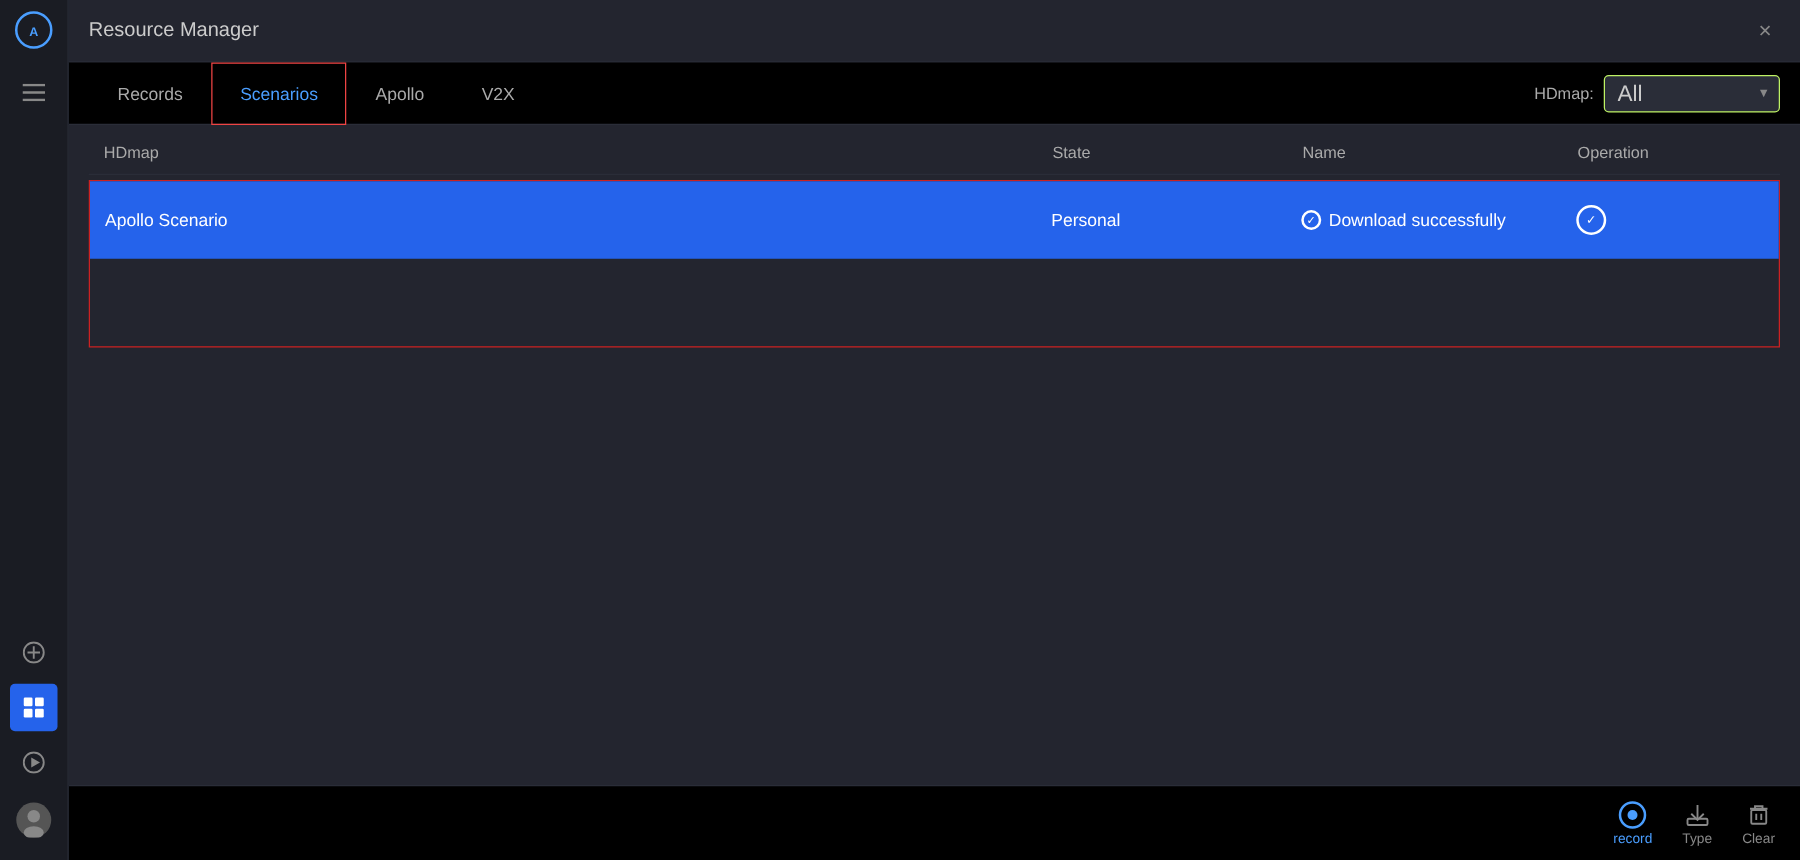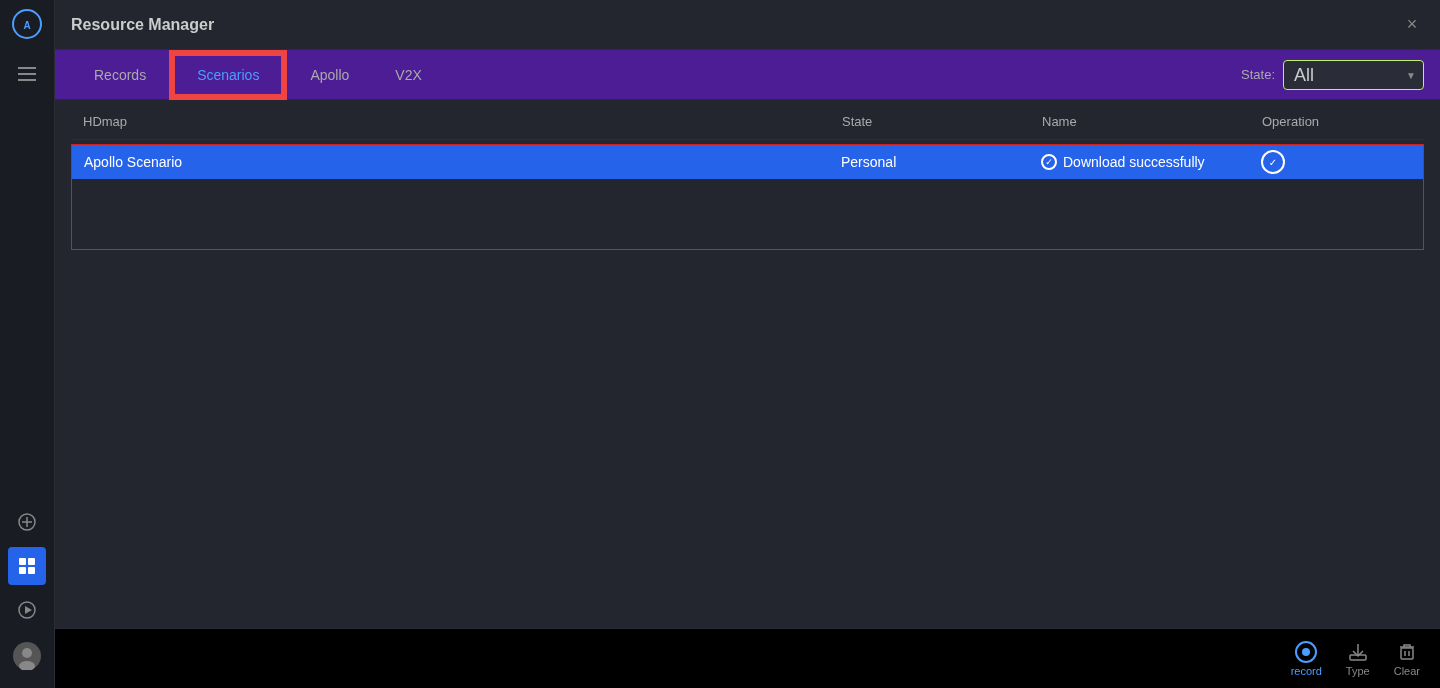--- a/index.html
+++ b/index.html
@@ -81,58 +81,58 @@
       align-items: center;
       justify-content: space-between;
       padding: 0 16px;
       height: 50px;
       background: #23252f;
       border-bottom: 1px solid #2a2d38;
     }
     .topbar-title {
       font-size: 16px;
       color: #ccc;
-      font-weight: 700;
+      font-weight: 400;
     }
     .close-btn {
       width: 24px;
       height: 24px;
       display: flex;
       align-items: center;
       justify-content: center;
       color: #888;
       font-size: 18px;
       cursor: pointer;
       background: none;
       border: none;
     }
 
     
     .tabs-row {
       display: flex;
       align-items: center;
       padding: 0 16px;
-      background: #4c1d95;
+      background: #000000;
       border-bottom: 1px solid #2a2d38;
       height: 50px;
       gap: 0;
     }
     .tab {
       padding: 0 22px;
       height: 50px;
       display: flex;
       align-items: center;
       font-size: 14px;
       color: #aaa;
       cursor: pointer;
       border: 1px solid transparent;
     }
     .tab.active {
       color: #4a9eff;
-      border: 6px solid #ef4444;
+      border: 1px solid #ef4444;
       background: transparent;
     }
 
     
     .state-filter {
       margin-left: auto;
       display: flex;
       align-items: center;
       gap: 8px;
     }
@@ -183,21 +183,21 @@
     }
     .table-body {
       border: 1px solid #cc2222;
       margin-top: 4px;
     }
     .table-row {
       display: grid;
       grid-template-columns: 1fr 200px 220px 150px;
       padding: 0 12px;
       align-items: center;
-      height: 34px;
+      height: 62px;
       background: #2563eb;
       cursor: pointer;
     }
     .cell {
       font-size: 14px;
       color: #fff;
     }
     .state-cell {
       display: flex;
       align-items: center;
@@ -359,21 +359,21 @@
       <span>Scenarios</span>
     </div>
     <div class="tab">
       <span>Apollo</span>
     </div>
     <div class="tab">
       <span>V2X</span>
     </div>
 
     <div class="state-filter">
-      <span class="state-label">State:</span>
+      <span class="state-label">HDmap:</span>
       <div class="select-wrapper">
         <select class="state-select">
           <option>All</option>
           <option>Downloaded</option>
           <option>Pending</option>
         </select>
         <span class="select-arrow">▼</span>
       </div>
     </div>
   </div>

